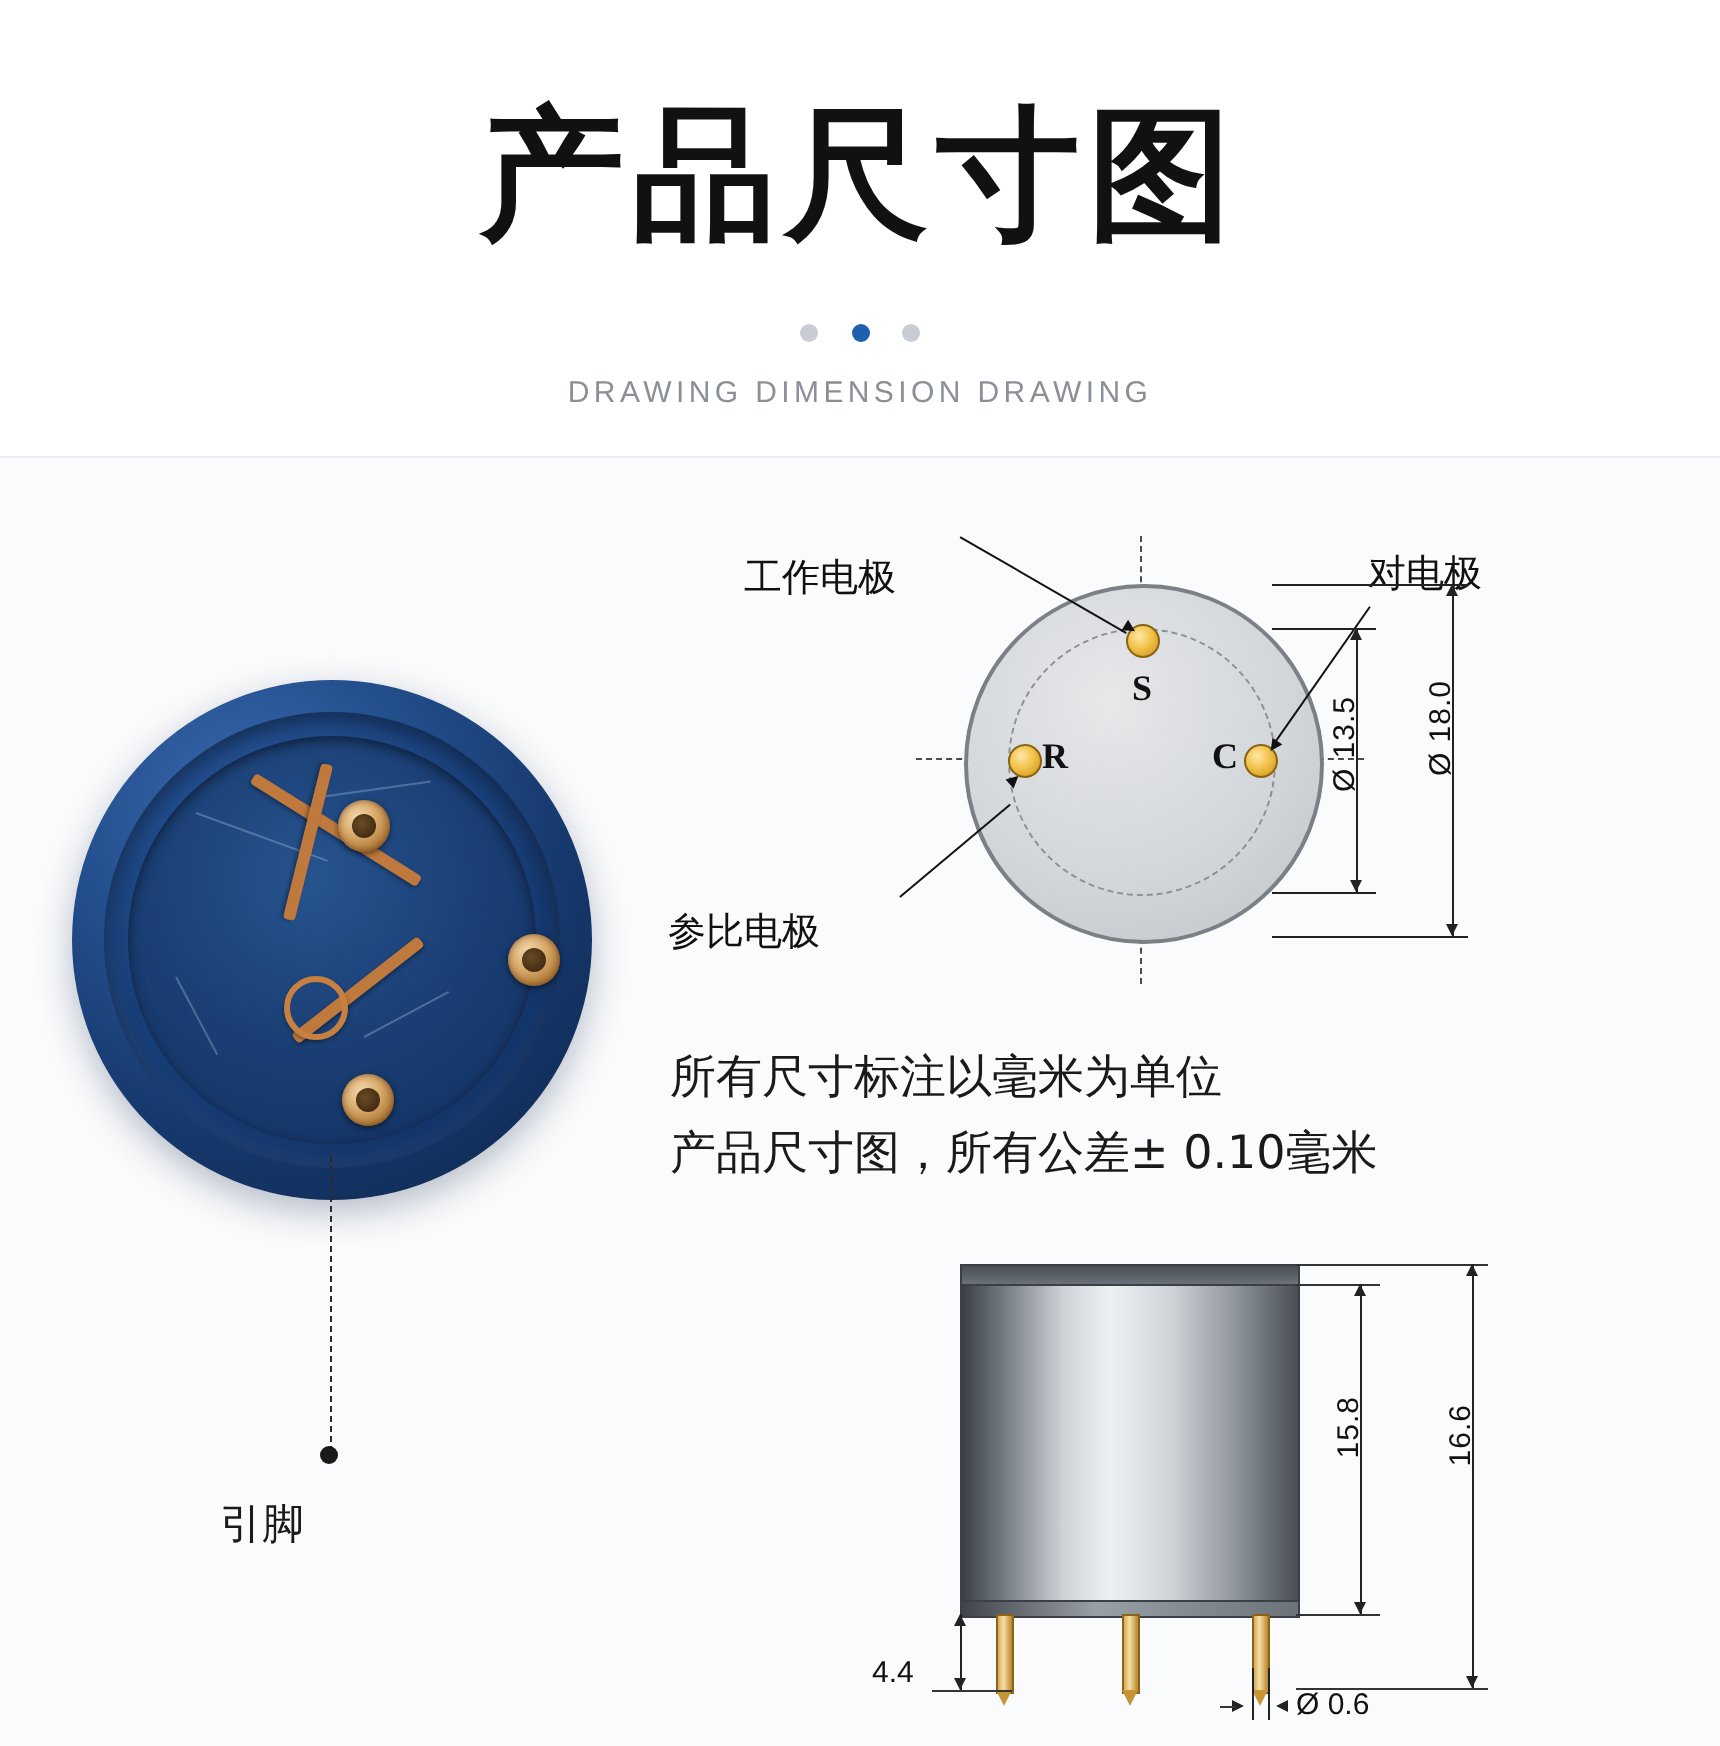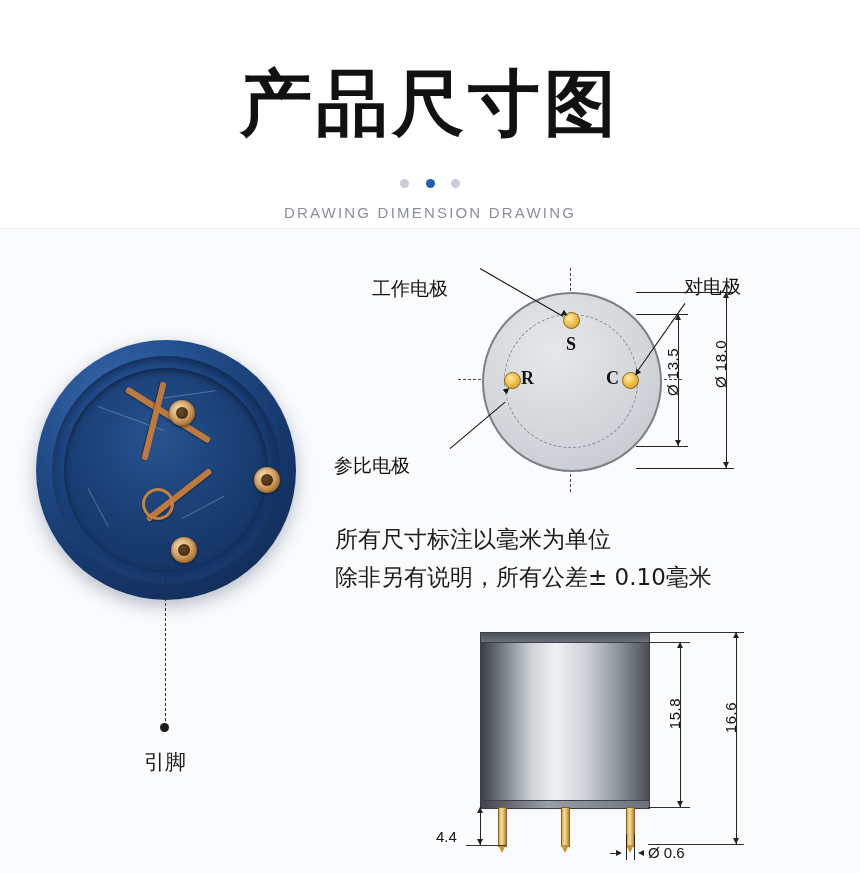--- a/index.html
+++ b/index.html
@@ -13,21 +13,21 @@
   #page {
     position: relative;
     width: 860px;
     height: 873px;
     background: #ffffff;
     overflow: hidden;
   }
   
   .header {
     position: absolute;
-    left: 0; top: 16px;
+    left: 0; top: 0;
     width: 748px;
     height: 228px;
     background: #ffffff;
     text-decoration: underline;
   }
   .title {
     position: absolute;
     left: 0; top: 44px;
     width: 860px;
     text-align: center;
@@ -160,21 +160,20 @@
     position: absolute;
     left: 160px; top: 723px;
     width: 9px; height: 9px;
     border-radius: 50%;
     background: #1a1a1a;
   }
   .pin-label {
     position: absolute;
     left: 110px; top: 748px;
     width: 110px;
-    text-align: center;
     font-size: 21px;
     color: #1a1a1a;
     font-family: "DejaVu Sans", "Liberation Sans", sans-serif;
   }
 
   
   .topview {
     position: absolute;
     left: 420px; top: 272px;
     width: 420px;
@@ -444,21 +443,21 @@
     <div class="dim-h-tick" style="left:216px; top:20px; width:98px;"></div>
     <div class="dim-h-tick" style="left:216px; top:196px; width:98px;"></div>
     <div class="dim-v-line" style="left:306px; top:20px; height:176px;"></div>
     <div class="tri-up" style="left:303px; top:20px;"></div>
     <div class="tri-down" style="left:303px; top:190px;"></div>
     <div class="dim-text-v" style="left:292px; top:68px;">Ø 18.0</div>
   </div>
 
   <div class="notes">
     <div class="note-line">所有尺寸标注以毫米为单位</div>
-    <div class="note-line">除非另有说明，所有公差± 0.10毫米</div>
+    <div class="note-line">产品尺寸图，所有公差± 0.10毫米</div>
   </div>
 
   <div class="sideview">
     <div class="sv-cap"></div>
     <div class="sv-body"></div>
     <div class="sv-base"></div>
 
     <div class="sv-pin" style="left:68px; top:187px;"></div>
     <div class="sv-pin" style="left:131px; top:187px;"></div>
     <div class="sv-pin" style="left:196px; top:187px;"></div>

